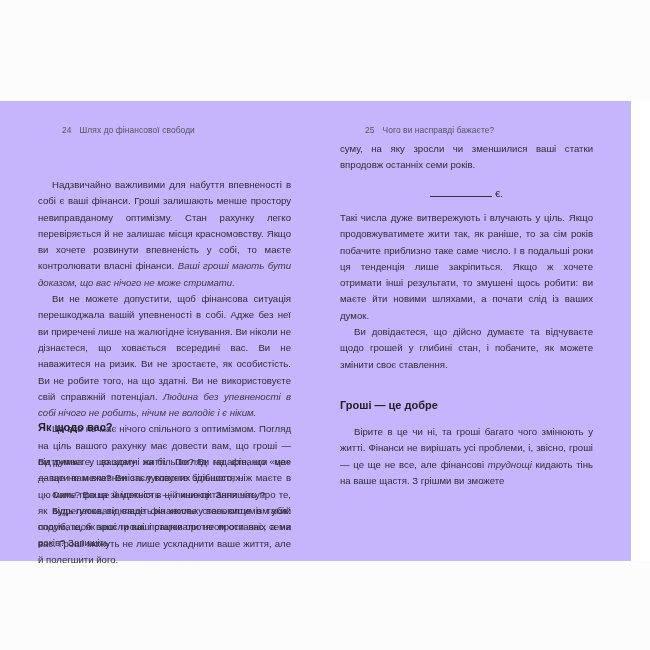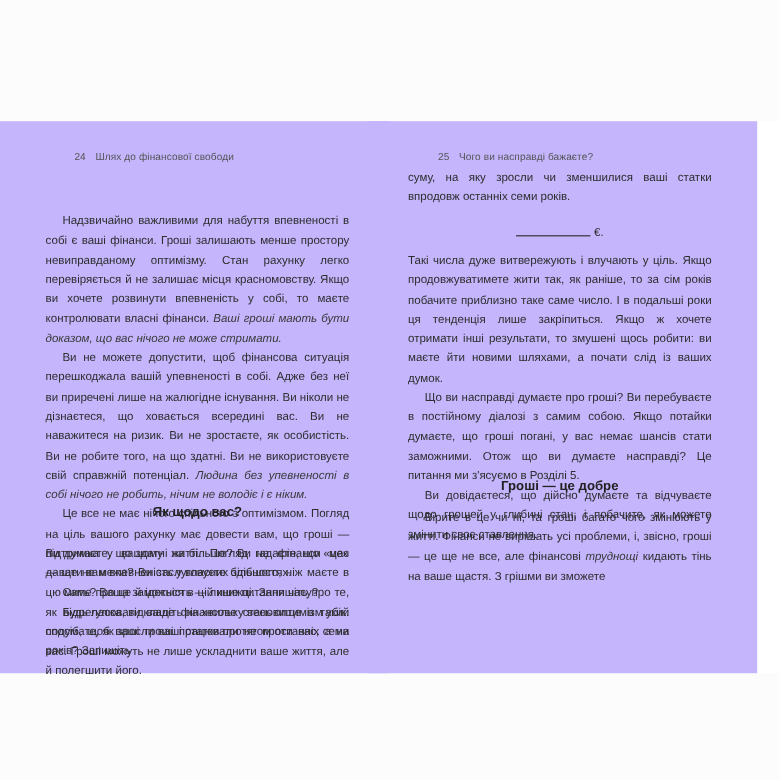--- a/index.html
+++ b/index.html
@@ -24,21 +24,21 @@
   .body-text {
     position: absolute; font-size: 9.6px; line-height: 16.3px; color: #2e2e2e;
     text-align: justify; hyphens: manual;
   }
   .page.left .body-text { left: 38px; width: 253px; }
   .page.right .body-text { left: 34px; width: 253px; }
   .body-text p { margin: 0; text-indent: 0; }
   .body-text p.indent { text-indent: 14px; }
   .body-text em { font-style: italic; color: #3a3a3a; }
   .section-title {
-    text-align: center; font-size: 11px; font-weight: bold; color: #222;
+    font-size: 11px; font-weight: bold; color: #222;
     margin: 0;
   }
   .blank-line {
     text-align: center; margin: 0;
   }
   .blank-line .rule {
     display: inline-block; width: 62px; border-bottom: 1px solid #333;
     height: 10px; margin-right: 3px; vertical-align: baseline;
   }
 </style>
@@ -78,21 +78,20 @@
   <div class="body-text" style="top:40px;">
     <p>суму, на яку зросли чи зменшилися ваші статки впродовж останніх семи років.</p>
   </div>
 
   <div class="body-text" style="top:85px;">
     <p class="blank-line"><span class="rule"></span><span>€.</span></p>
   </div>
 
   <div class="body-text" style="top:109px;">
     <p>Такі числа дуже витвережують і влучають у ціль. Якщо продовжуватимете жити так, як раніше, то за сім років побачите приблизно таке саме число. І в подальші роки ця тенденція лише закріпиться. Якщо ж хочете отримати інші результати, то змушені щось робити: ви маєте йти новими шляхами, а почати слід із ваших думок.</p>
-    <p class="indent">Що ви насправді думаєте про гроші? Ви перебуваєте в постійному діалозі з самим собою. Якщо потайки думаєте, що гроші погані, у вас немає шансів стати заможними. Отож що ви думаєте насправді? Це питання ми з'ясуємо в Розділі 5.</p>
     <p class="indent">Ви довідаєтеся, що дійсно думаєте та відчуваєте щодо грошей у глибині стан, і побачите, як можете змінити своє ставлення.</p>
   </div>
 
   <div class="body-text" style="top:296px;">
     <p class="section-title">Гроші — це добре</p>
   </div>
 
   <div class="body-text" style="top:323px;">
     <p class="indent"><span>Вірите в це чи ні, та гроші багато чого змінюють у житті. Фінанси не вирішать усі проблеми, і, звісно, гроші — це ще не все, але фінансові </span><em>труднощі</em><span> кидають тінь на ваше щастя. З грішми ви зможете</span></p>
   </div>

